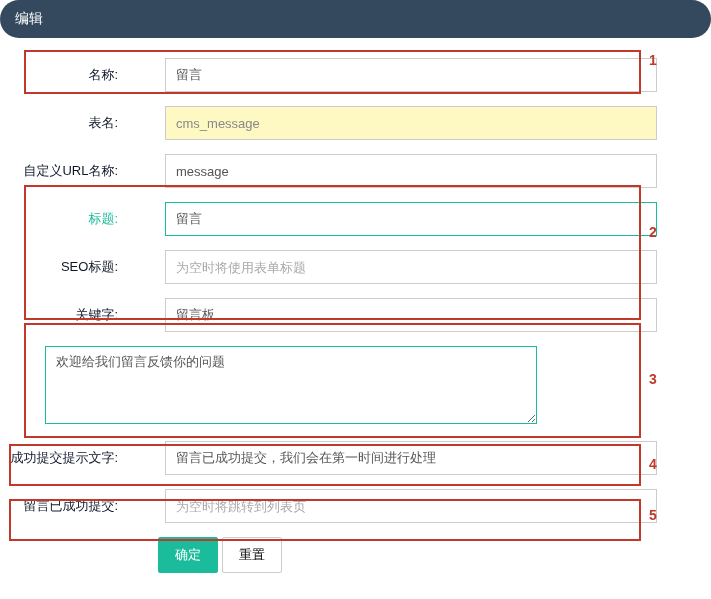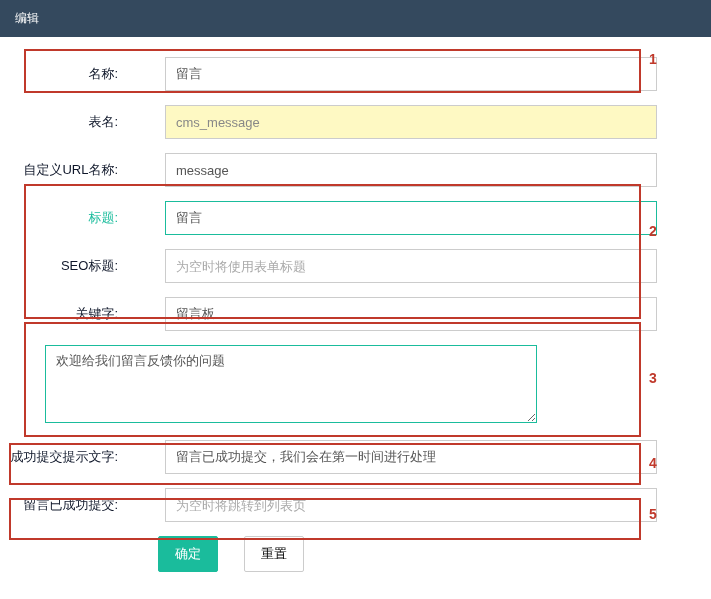--- a/index.html
+++ b/index.html
@@ -7,21 +7,22 @@
     font-family: "Microsoft YaHei", Arial, sans-serif;
     font-size: 13px;
     color: #333;
     background: #fff;
     width: 711px;
   }
   .header {
     background: #34495e;
     color: #fff;
     padding: 10px 15px;
-    font-size: 12px;
+    font-size: 14px;
+    border-radius: 19px;
   }
   .form-container {
     position: relative;
     padding: 20px 30px 20px 10px;
     width: 711px;
   }
   .form-row {
     display: flex;
     align-items: flex-start;
     margin-bottom: 14px;
@@ -64,21 +65,21 @@
   .form-control::placeholder {
     color: #aaa;
   }
   textarea.form-control {
     height: 78px;
     resize: both;
   }
   .btn-row {
     display: flex;
     margin-left: 132px;
-    gap: 26px;
+    gap: 4px;
     margin-top: 12px;
     padding-left: 16px;
   }
   .btn {
     padding: 8px 16px;
     border: 1px solid #ccc;
     background: #fff;
     font-size: 13px;
     cursor: pointer;
     border-radius: 2px;

